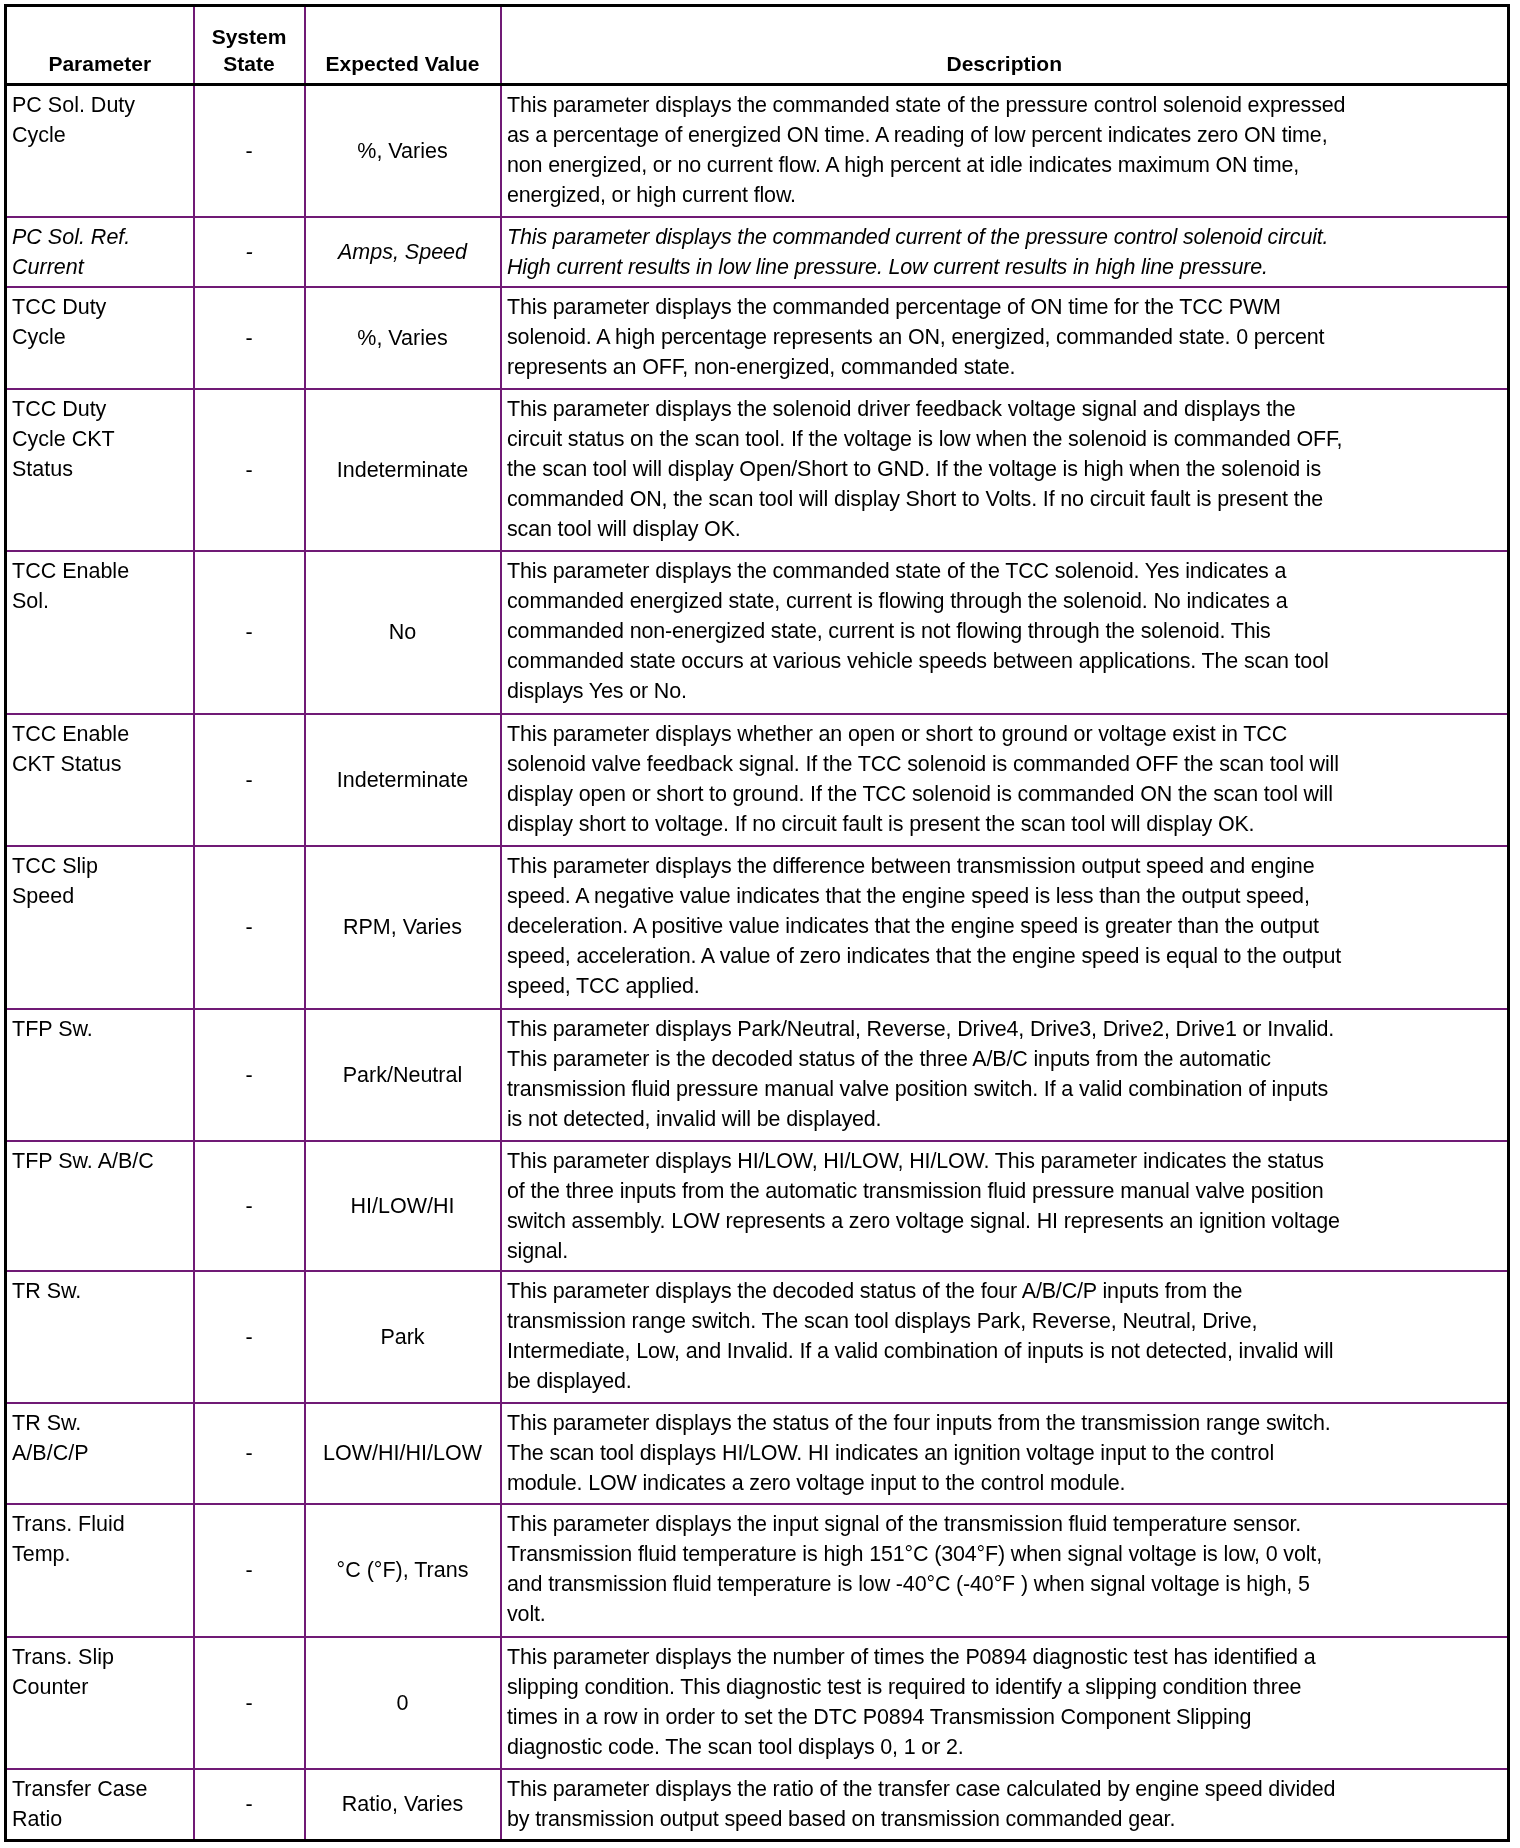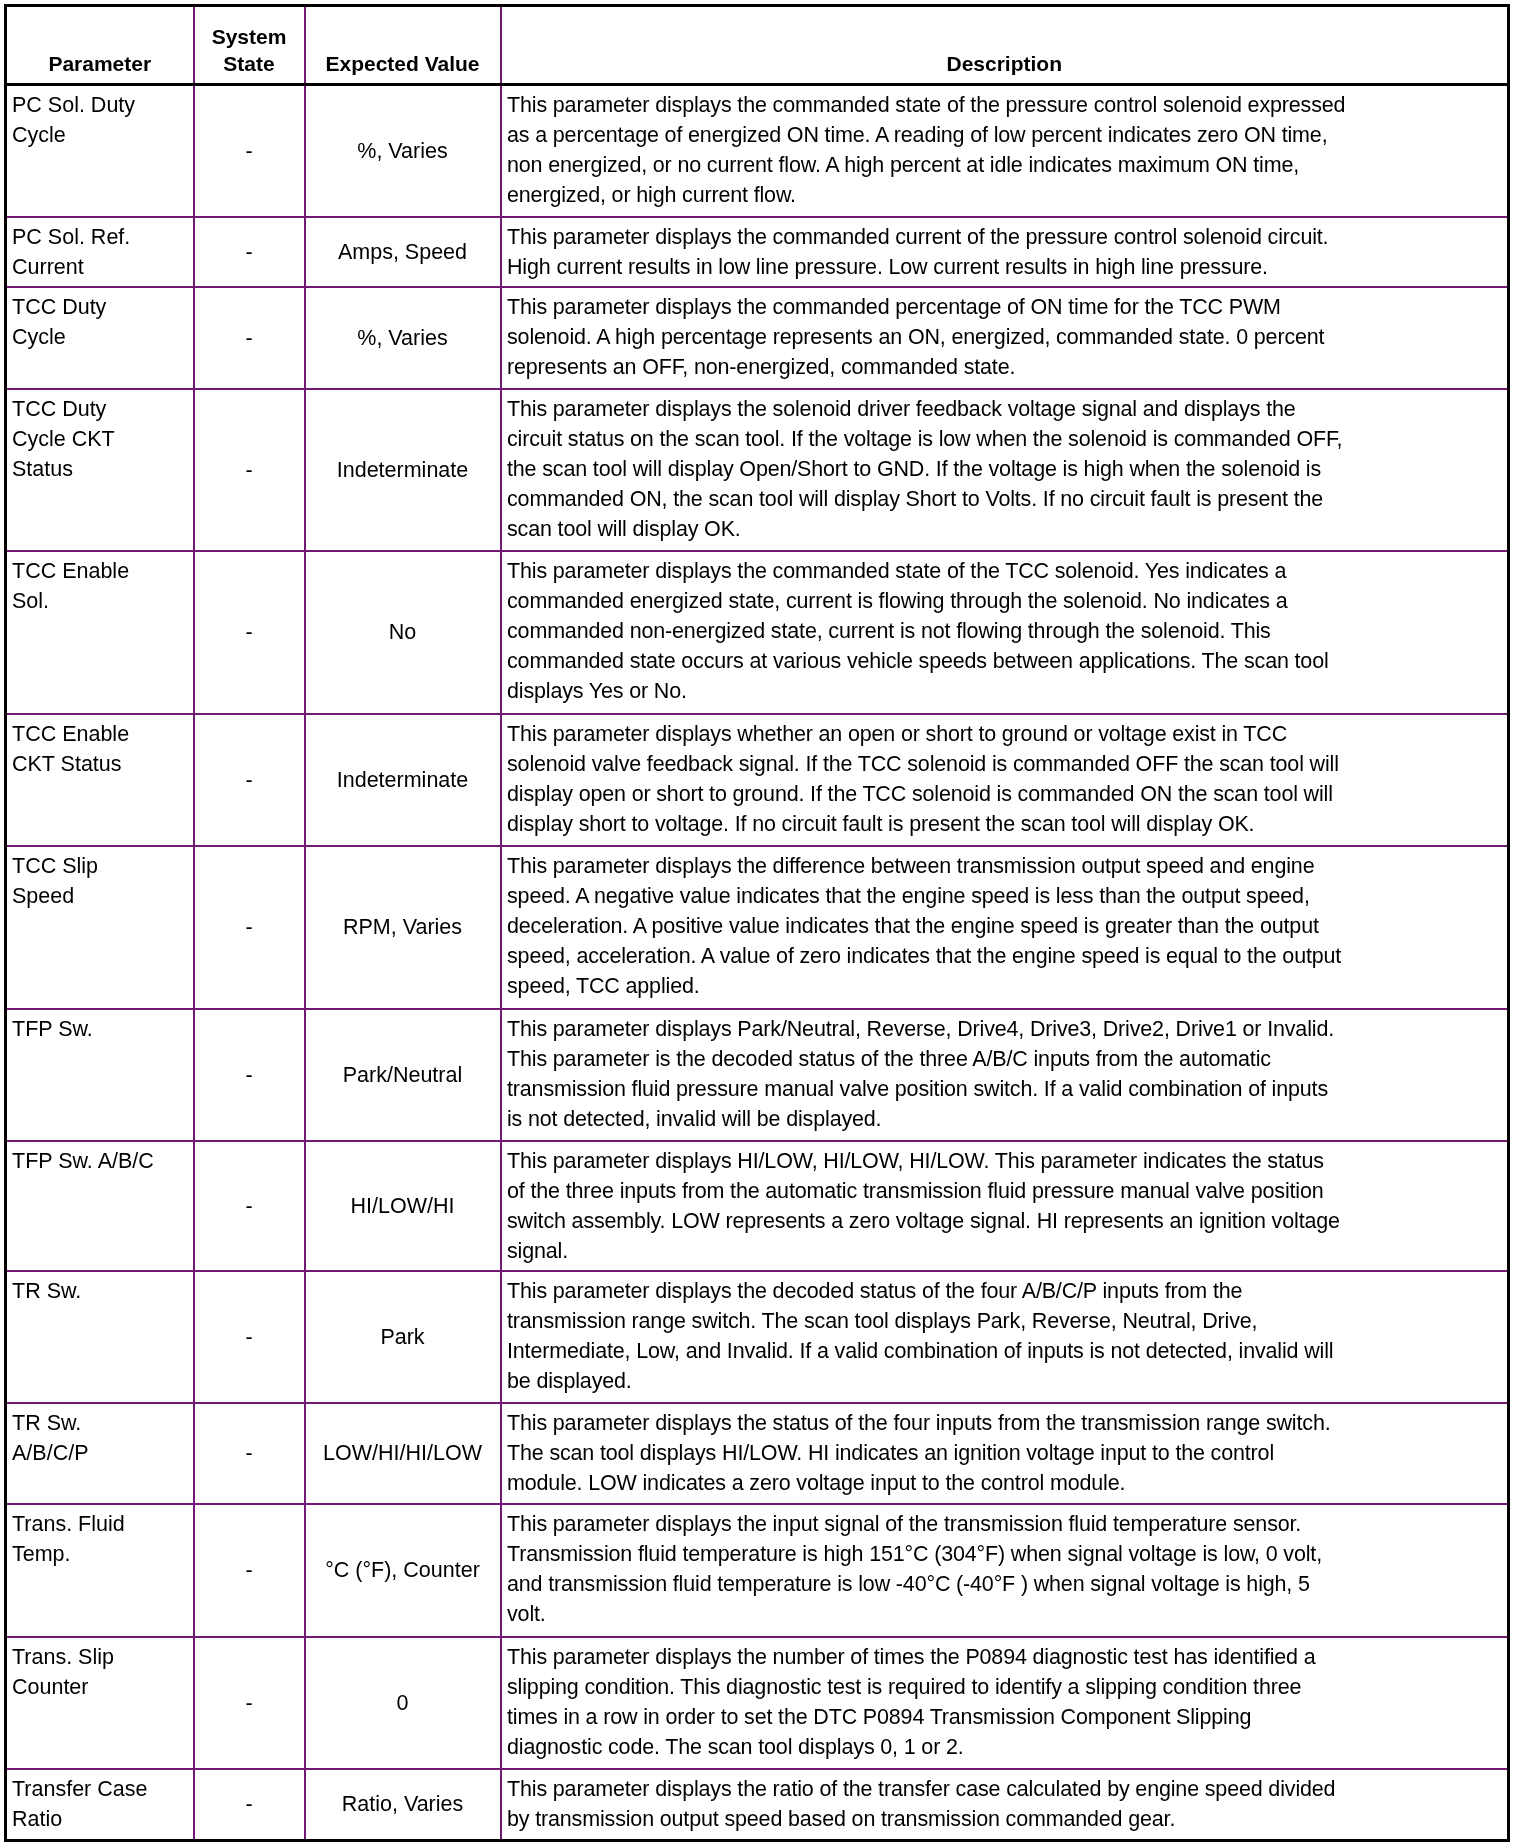--- a/index.html
+++ b/index.html
@@ -53,21 +53,21 @@
         </td>
         <td class="state">-</td>
         <td class="expected">%, Varies</td>
         <td class="desc">
           <span class="line" style="transform-origin: left center; transform: scaleX(0.999);">This parameter displays the commanded state of the pressure control solenoid expressed</span>
           <span class="line" style="transform-origin: left center; transform: scaleX(0.999);">as a percentage of energized ON time. A reading of low percent indicates zero ON time,</span>
           <span class="line" style="transform-origin: left center; transform: scaleX(0.999);">non energized, or no current flow. A high percent at idle indicates maximum ON time,</span>
           <span class="line" style="transform-origin: left center; transform: scaleX(0.999);">energized, or high current flow.</span>
         </td>
       </tr>
-      <tr style="height: 52px;">
+      <tr style="height: 52px; font-style: italic;">
         <td class="param">
           <span class="line">PC Sol. Ref.</span>
           <span class="line">Current</span>
         </td>
         <td class="state">-</td>
         <td class="expected">Amps, Speed</td>
         <td class="desc">
           <span class="line" style="transform-origin: left center; transform: scaleX(0.999);">This parameter displays the commanded current of the pressure control solenoid circuit.</span>
           <span class="line" style="transform-origin: left center; transform: scaleX(0.999);">High current results in low line pressure. Low current results in high line pressure.</span>
         </td>
@@ -196,21 +196,21 @@
           <span class="line" style="transform-origin: left center; transform: scaleX(0.999);">The scan tool displays HI/LOW. HI indicates an ignition voltage input to the control</span>
           <span class="line" style="transform-origin: left center; transform: scaleX(0.999);">module. LOW indicates a zero voltage input to the control module.</span>
         </td>
       </tr>
       <tr style="height: 133px;">
         <td class="param">
           <span class="line">Trans. Fluid</span>
           <span class="line">Temp.</span>
         </td>
         <td class="state">-</td>
-        <td class="expected">°C (°F), Counter</td>
+        <td class="expected">°C (°F), Trans</td>
         <td class="desc">
           <span class="line" style="transform-origin: left center; transform: scaleX(0.999);">This parameter displays the input signal of the transmission fluid temperature sensor.</span>
           <span class="line" style="transform-origin: left center; transform: scaleX(0.999);">Transmission fluid temperature is high 151°C (304°F) when signal voltage is low, 0 volt,</span>
           <span class="line" style="transform-origin: left center; transform: scaleX(0.999);">and transmission fluid temperature is low -40°C (-40°F ) when signal voltage is high, 5</span>
           <span class="line" style="transform-origin: left center; transform: scaleX(0.999);">volt.</span>
         </td>
       </tr>
       <tr style="height: 132px;">
         <td class="param">
           <span class="line">Trans. Slip</span>

